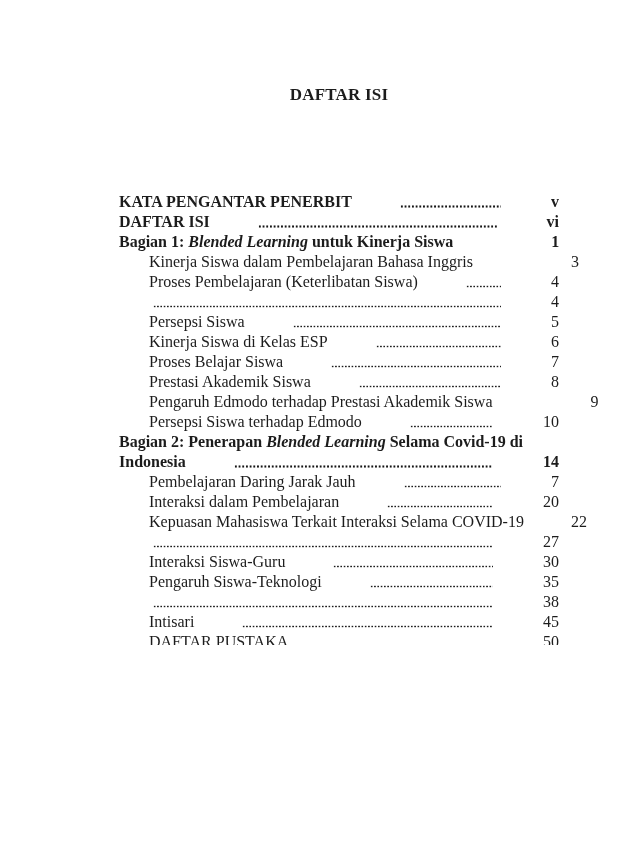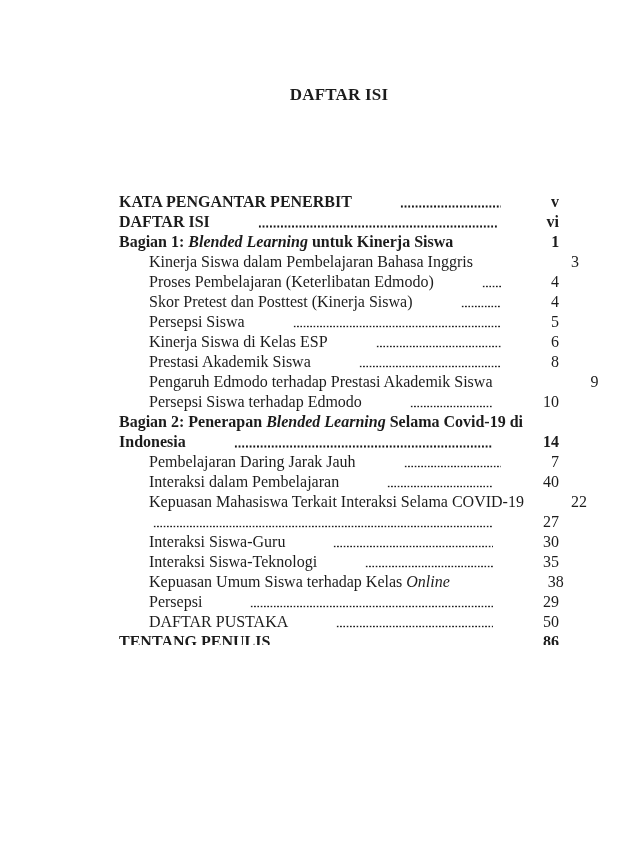--- a/index.html
+++ b/index.html
@@ -98,40 +98,44 @@
         <span class="label"><span>Bagian 1: </span><em>Blended Learning</em><span> untuk Kinerja Siswa</span></span>
         <span class="dots"></span>
         <span class="pg">1</span>
       </div>
       <div class="row indent">
         <span class="label"><span>Kinerja Siswa dalam Pembelajaran Bahasa Inggris</span></span>
         <span class="dots"></span>
         <span class="pg">3</span>
       </div>
       <div class="row indent">
-        <span class="label"><span>Proses Pembelajaran (Keterlibatan Edmodo)</span></span>
+        <span class="label"><span>Proses Pembelajaran (Keterlibatan Siswa)</span></span>
         <span class="dots"></span>
         <span class="pg">4</span>
       </div>
       <div class="row indent">
-        <span class="label"><span>Skor Pretest dan Posttest (Kinerja Siswa)</span></span>
         <span class="dots"></span>
         <span class="pg">4</span>
       </div>
       <div class="row indent">
         <span class="label"><span>Persepsi Siswa</span></span>
         <span class="dots"></span>
         <span class="pg">5</span>
       </div>
       <div class="row indent">
         <span class="label"><span>Kinerja Siswa di Kelas ESP</span></span>
         <span class="dots"></span>
         <span class="pg">6</span>
       </div>
       <div class="row indent">
+        <span class="label"><span>Proses Belajar Siswa</span></span>
+        <span class="dots"></span>
+        <span class="pg">7</span>
+      </div>
+      <div class="row indent">
         <span class="label"><span>Prestasi Akademik Siswa</span></span>
         <span class="dots"></span>
         <span class="pg">8</span>
       </div>
       <div class="row indent">
         <span class="label"><span>Pengaruh Edmodo terhadap Prestasi Akademik Siswa</span></span>
         <span class="dots"></span>
         <span class="pg">9</span>
       </div>
       <div class="row indent">
@@ -148,49 +152,48 @@
         <span class="pg">14</span>
       </div>
       <div class="row indent">
         <span class="label"><span>Pembelajaran Daring Jarak Jauh</span></span>
         <span class="dots"></span>
         <span class="pg">7</span>
       </div>
       <div class="row indent">
         <span class="label"><span>Interaksi dalam Pembelajaran</span></span>
         <span class="dots"></span>
-        <span class="pg">40</span>
+        <span class="pg">20</span>
       </div>
       <div class="row indent">
         <span class="label"><span>Kepuasan Mahasiswa Terkait Interaksi Selama COVID-19</span></span>
         <span class="pg">22</span>
       </div>
       <div class="row indent">
         <span class="dots"></span>
         <span class="pg">27</span>
       </div>
       <div class="row indent">
         <span class="label"><span>Interaksi Siswa-Guru</span></span>
         <span class="dots"></span>
         <span class="pg">30</span>
       </div>
       <div class="row indent">
-        <span class="label"><span>Interaksi Siswa-Teknologi</span></span>
+        <span class="label"><span>Pengaruh Siswa-Teknologi</span></span>
         <span class="dots"></span>
         <span class="pg">35</span>
       </div>
       <div class="row indent">
-        <span class="label"><span>Kepuasan Umum Siswa terhadap Kelas </span><em>Online</em></span>
         <span class="dots"></span>
         <span class="pg">38</span>
       </div>
       <div class="row indent">
-        <span class="label"><span>Persepsi</span></span>
-        <span class="dots"></span>
-        <span class="pg">29</span>
+        <span class="label"><span>Intisari</span></span>
+        <span class="dots"></span>
+        <span class="pg">45</span>
       </div>
       <div class="row indent">
         <span class="label"><span>DAFTAR PUSTAKA</span></span>
         <span class="dots"></span>
         <span class="pg">50</span>
       </div>
       <div class="row bold">
         <span class="label"><span>TENTANG PENULIS</span></span>
         <span class="dots"></span>
         <span class="pg">86</span>

